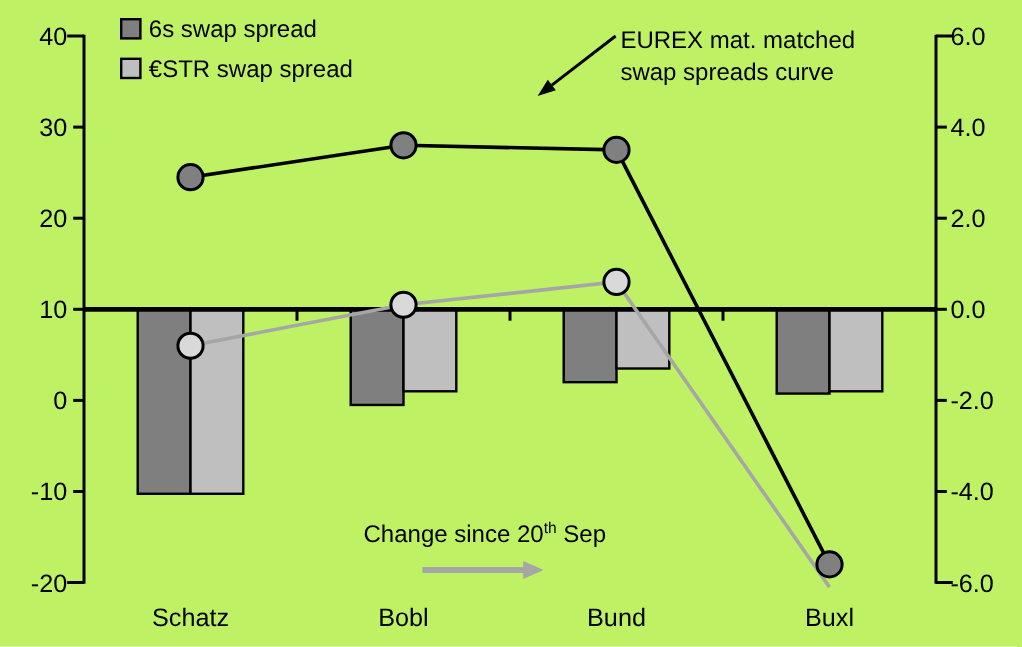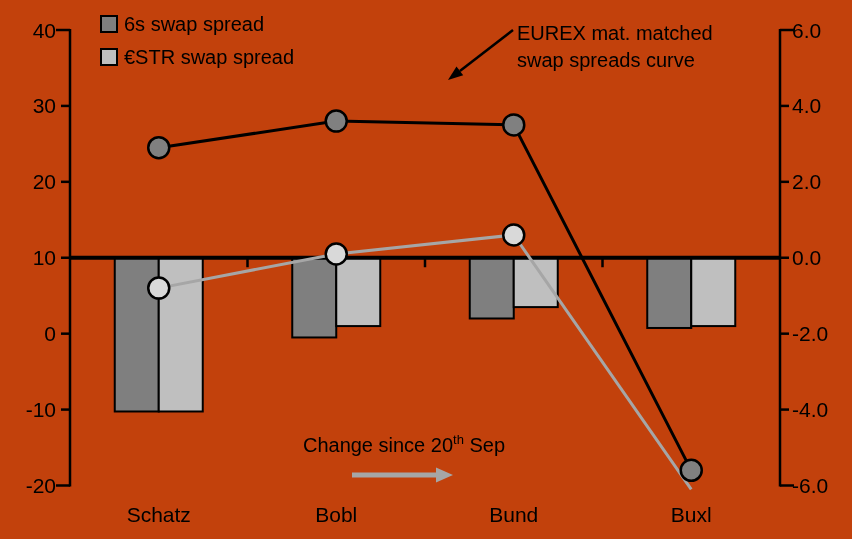--- a/index.html
+++ b/index.html
@@ -1,17 +1,17 @@
 <!DOCTYPE html>
 <html><head>
 <meta charset="utf-8">
 <style>
   html,body{margin:0;padding:0;background:#ffffff;}
   body{width:852px;height:539px;overflow:hidden;font-family:"Liberation Sans",sans-serif;}
-  .stage{position:relative;width:852px;height:539px;background:#c2410c;}
+  .stage{position:relative;width:852px;height:539px;background:#bef264;}
   svg{display:block;}
   svg text{font-family:"Liberation Sans",sans-serif;fill:#000000;}
 </style>
 </head>
 <body>
 
 <div class="stage">
   <svg id="chart-svg" width="852" height="539" viewBox="0 0 852 539">
       <rect x="114.75" y="257.75" width="44" height="153.73125" fill="#7f7f7f" stroke="#000000" stroke-width="2"></rect>
       <rect x="292.25" y="257.75" width="44" height="79.71249999999998" fill="#7f7f7f" stroke="#000000" stroke-width="2"></rect>

